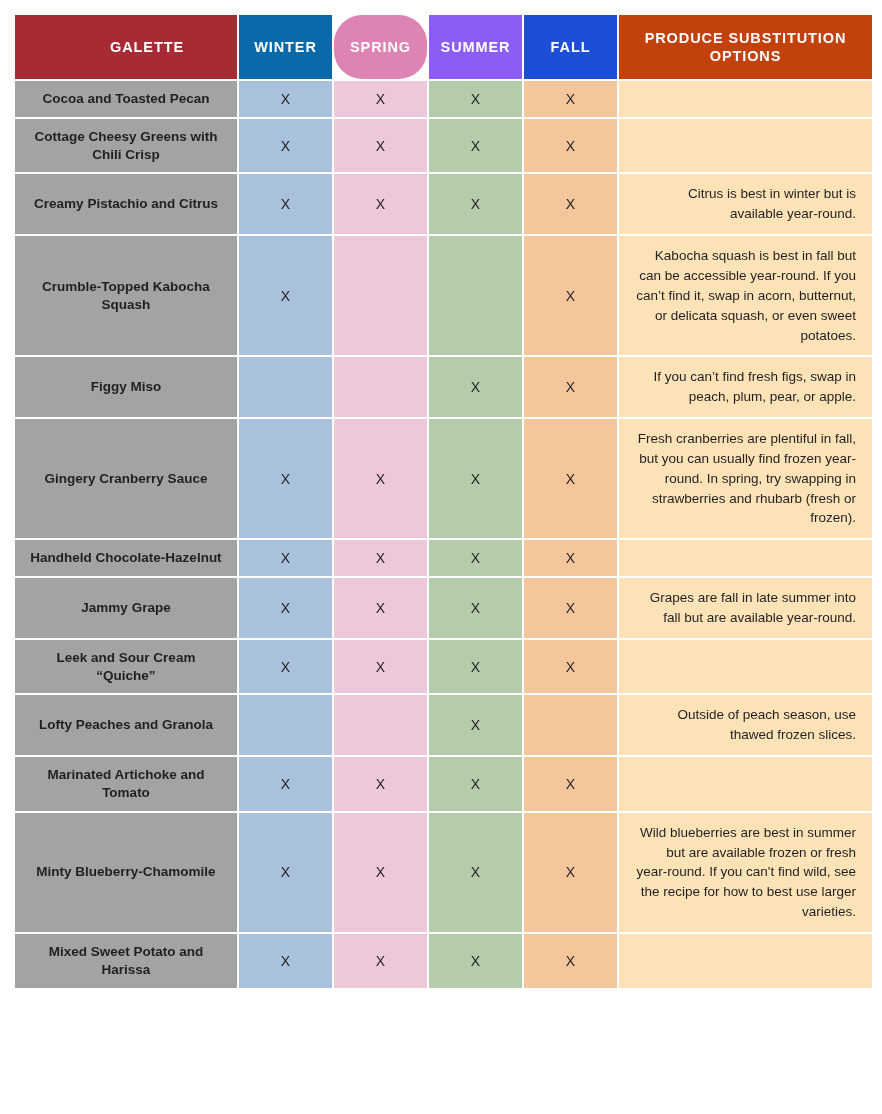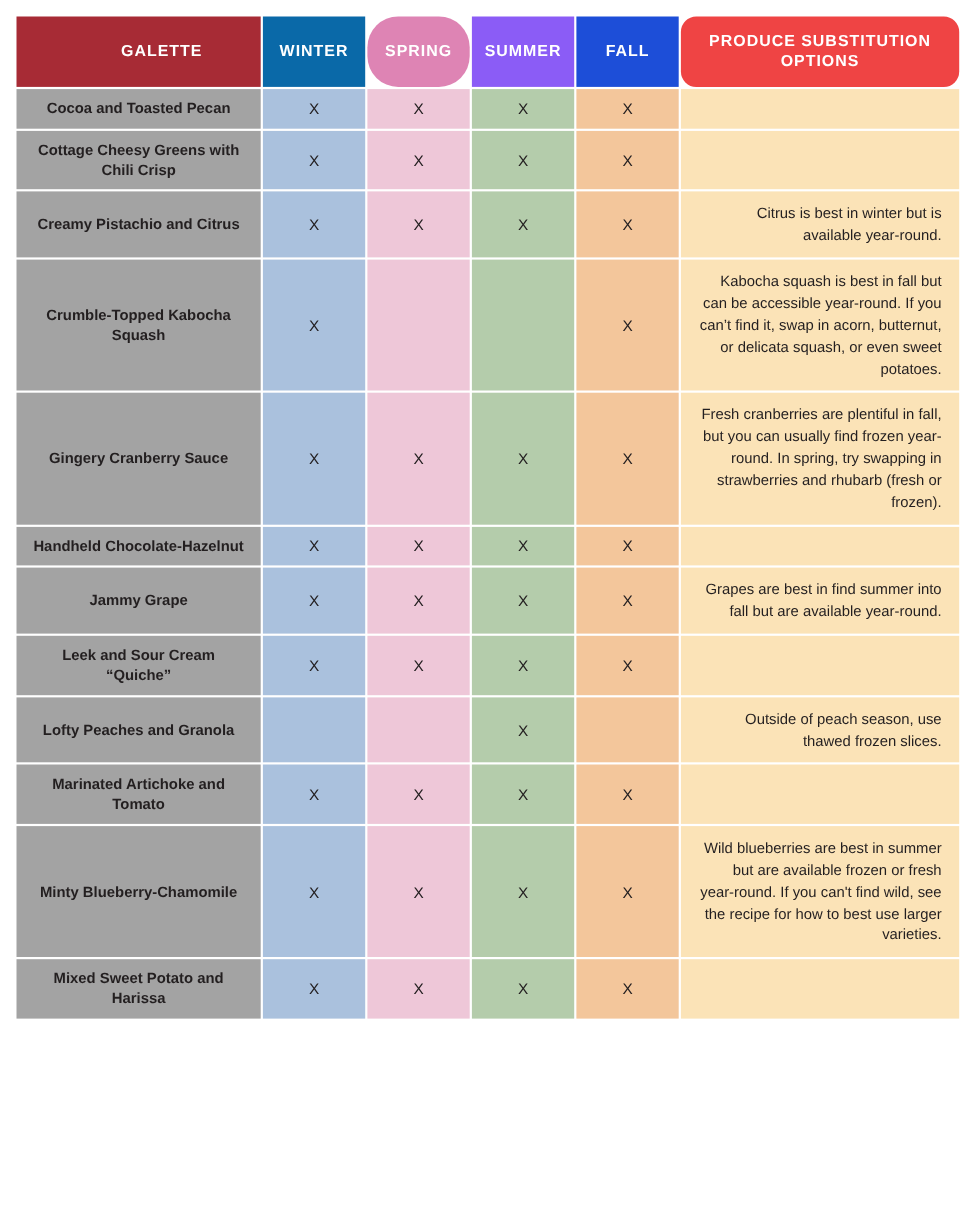--- a/index.html
+++ b/index.html
@@ -46,21 +46,21 @@
     height: 48px;
     line-height: 1.25;
     text-transform: uppercase;
     font-stretch: condensed;
   }
   th.h-galette { background: #a72b35; padding-left: 48px; }
   th.h-winter  { background: #0a69a8; }
   th.h-spring  { background: #de84b4; border-radius: 28px; }
   th.h-summer  { background: #8b5cf6; }
   th.h-fall    { background: #1d4ed8; text-align: center; }
-  th.h-subs    { background: #ef4444; border-radius: 14px; }
+  th.h-subs    { background: #c2410c; }
 
   
   tbody td {
     vertical-align: middle;
     font-size: 13.5px;
     color: #231f20;
     padding: 9px 14px;
   }
   td.d-galette {
     background: #a3a3a3;
@@ -153,20 +153,28 @@
         </tr>
         <tr>
           <td class="d-galette">Crumble-Topped Kabocha Squash</td>
           <td class="d-winter"><span class="mark">X</span></td>
           <td class="d-spring"><span class="mark"></span></td>
           <td class="d-summer"><span class="mark"></span></td>
           <td class="d-fall"><span class="mark">X</span></td>
           <td class="d-subs">Kabocha squash is best in fall but can be accessible year-round. If you can’t find it, swap in acorn, butternut, or delicata squash, or even sweet potatoes.</td>
         </tr>
         <tr>
+          <td class="d-galette">Figgy Miso</td>
+          <td class="d-winter"><span class="mark"></span></td>
+          <td class="d-spring"><span class="mark"></span></td>
+          <td class="d-summer"><span class="mark">X</span></td>
+          <td class="d-fall"><span class="mark">X</span></td>
+          <td class="d-subs">If you can’t find fresh figs, swap in peach, plum, pear, or apple.</td>
+        </tr>
+        <tr>
           <td class="d-galette">Gingery Cranberry Sauce</td>
           <td class="d-winter"><span class="mark">X</span></td>
           <td class="d-spring"><span class="mark">X</span></td>
           <td class="d-summer"><span class="mark">X</span></td>
           <td class="d-fall"><span class="mark">X</span></td>
           <td class="d-subs">Fresh cranberries are plentiful in fall, but you can usually find frozen year-round. In spring, try swapping in strawberries and rhubarb (fresh or frozen).</td>
         </tr>
         <tr>
           <td class="d-galette">Handheld Chocolate-Hazelnut</td>
           <td class="d-winter"><span class="mark">X</span></td>
@@ -174,21 +182,21 @@
           <td class="d-summer"><span class="mark">X</span></td>
           <td class="d-fall"><span class="mark">X</span></td>
           <td class="d-subs"></td>
         </tr>
         <tr>
           <td class="d-galette">Jammy Grape</td>
           <td class="d-winter"><span class="mark">X</span></td>
           <td class="d-spring"><span class="mark">X</span></td>
           <td class="d-summer"><span class="mark">X</span></td>
           <td class="d-fall"><span class="mark">X</span></td>
-          <td class="d-subs">Grapes are best in find summer into fall but are available year-round.</td>
+          <td class="d-subs">Grapes are fall in late summer into fall but are available year-round.</td>
         </tr>
         <tr>
           <td class="d-galette">Leek and Sour Cream “Quiche”</td>
           <td class="d-winter"><span class="mark">X</span></td>
           <td class="d-spring"><span class="mark">X</span></td>
           <td class="d-summer"><span class="mark">X</span></td>
           <td class="d-fall"><span class="mark">X</span></td>
           <td class="d-subs"></td>
         </tr>
         <tr>

